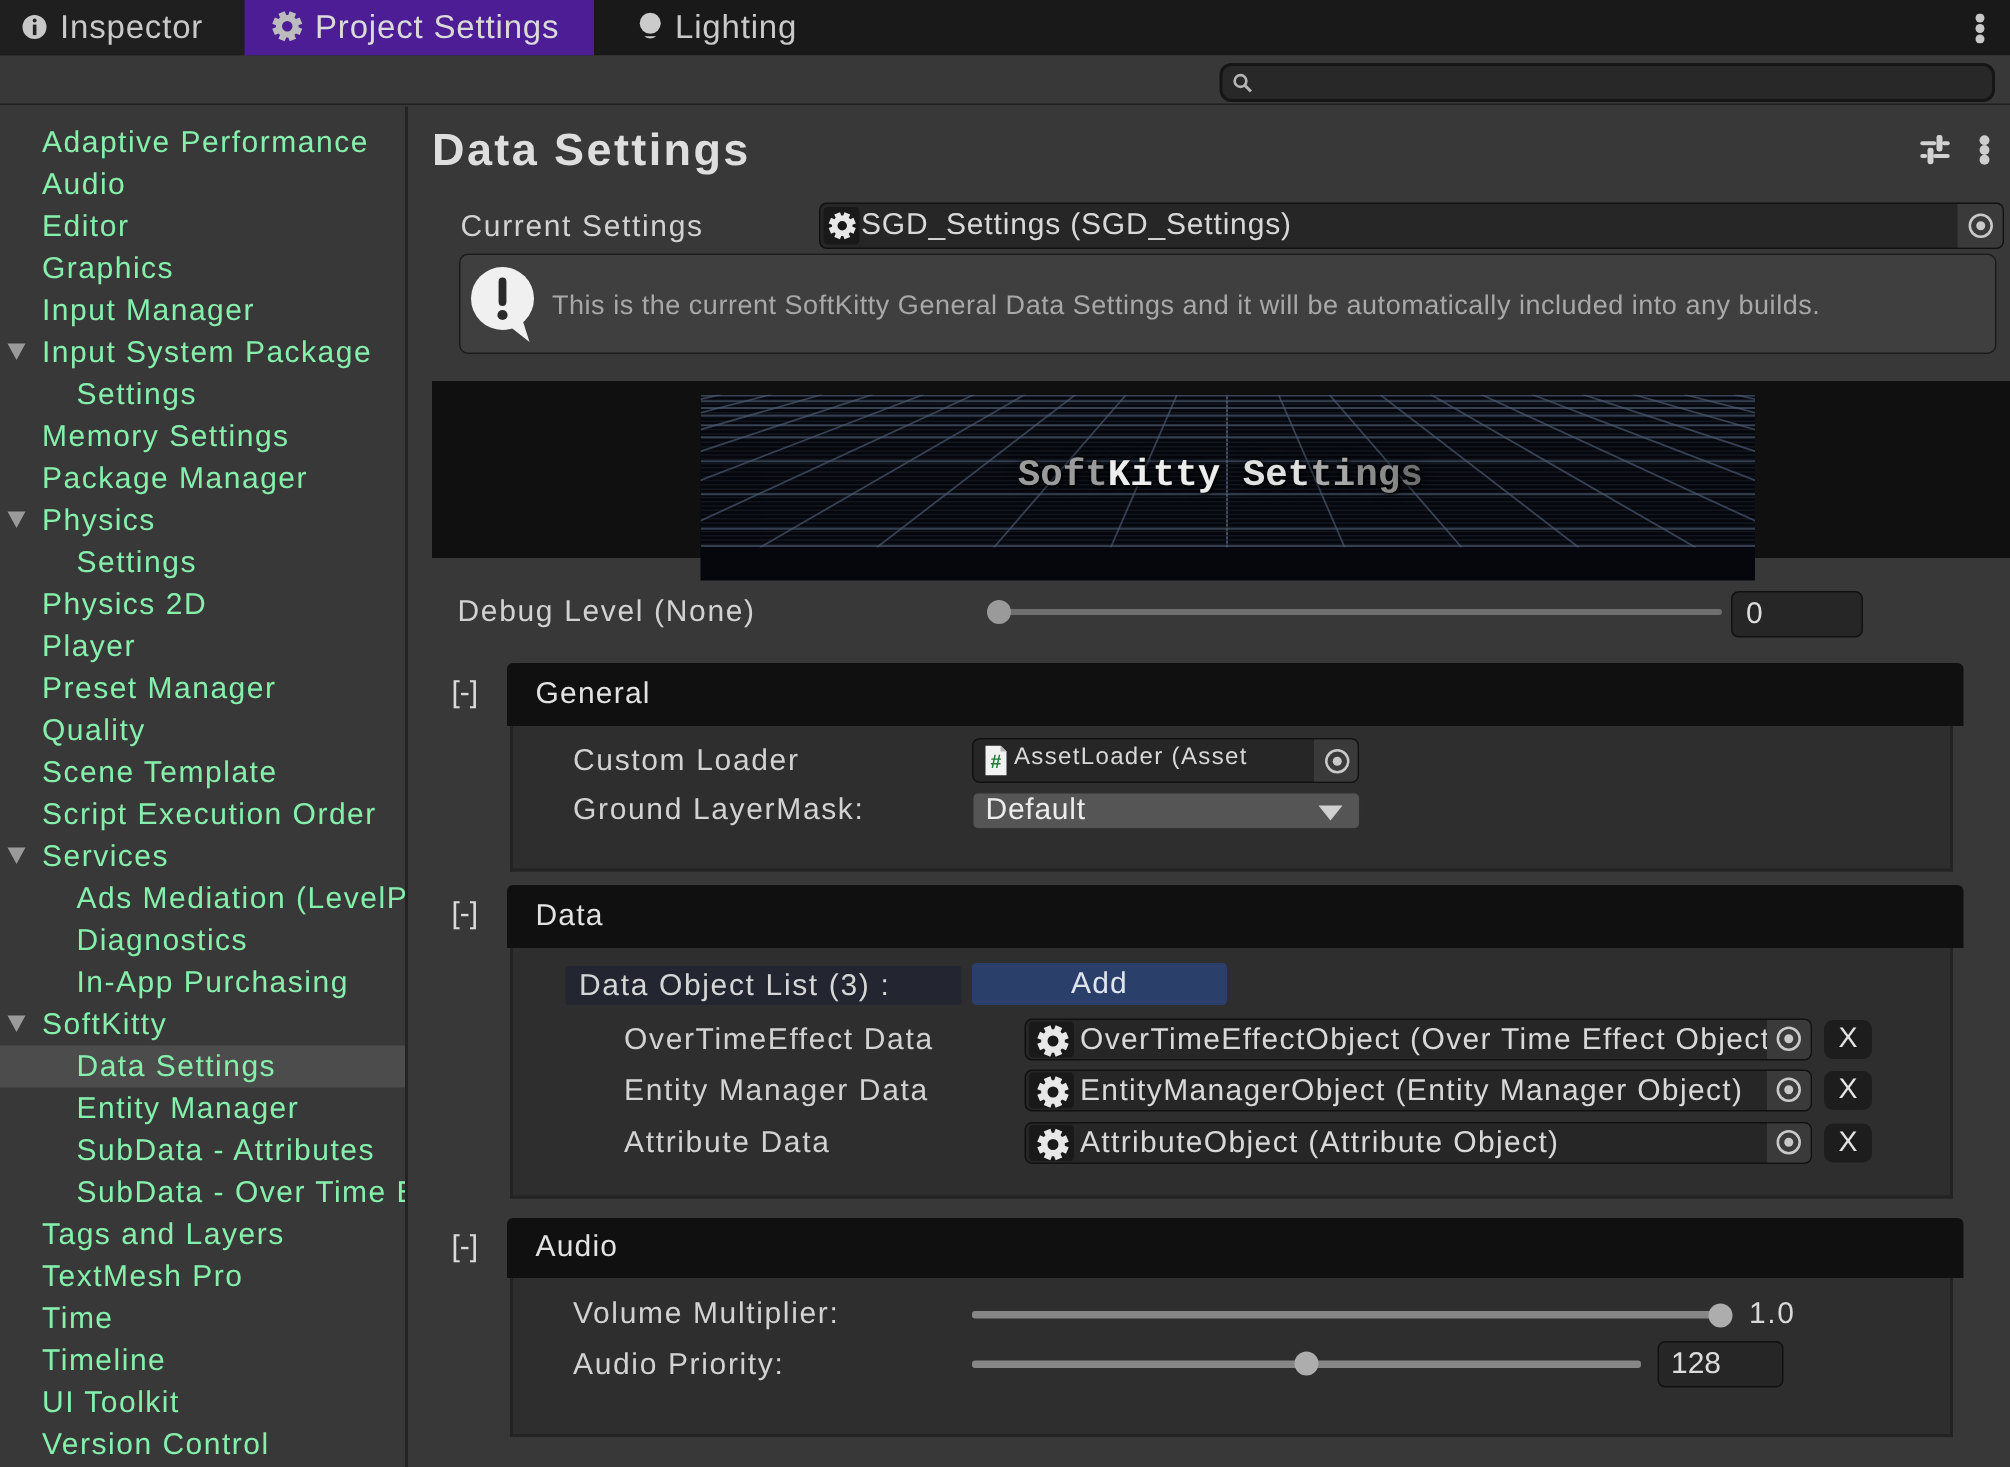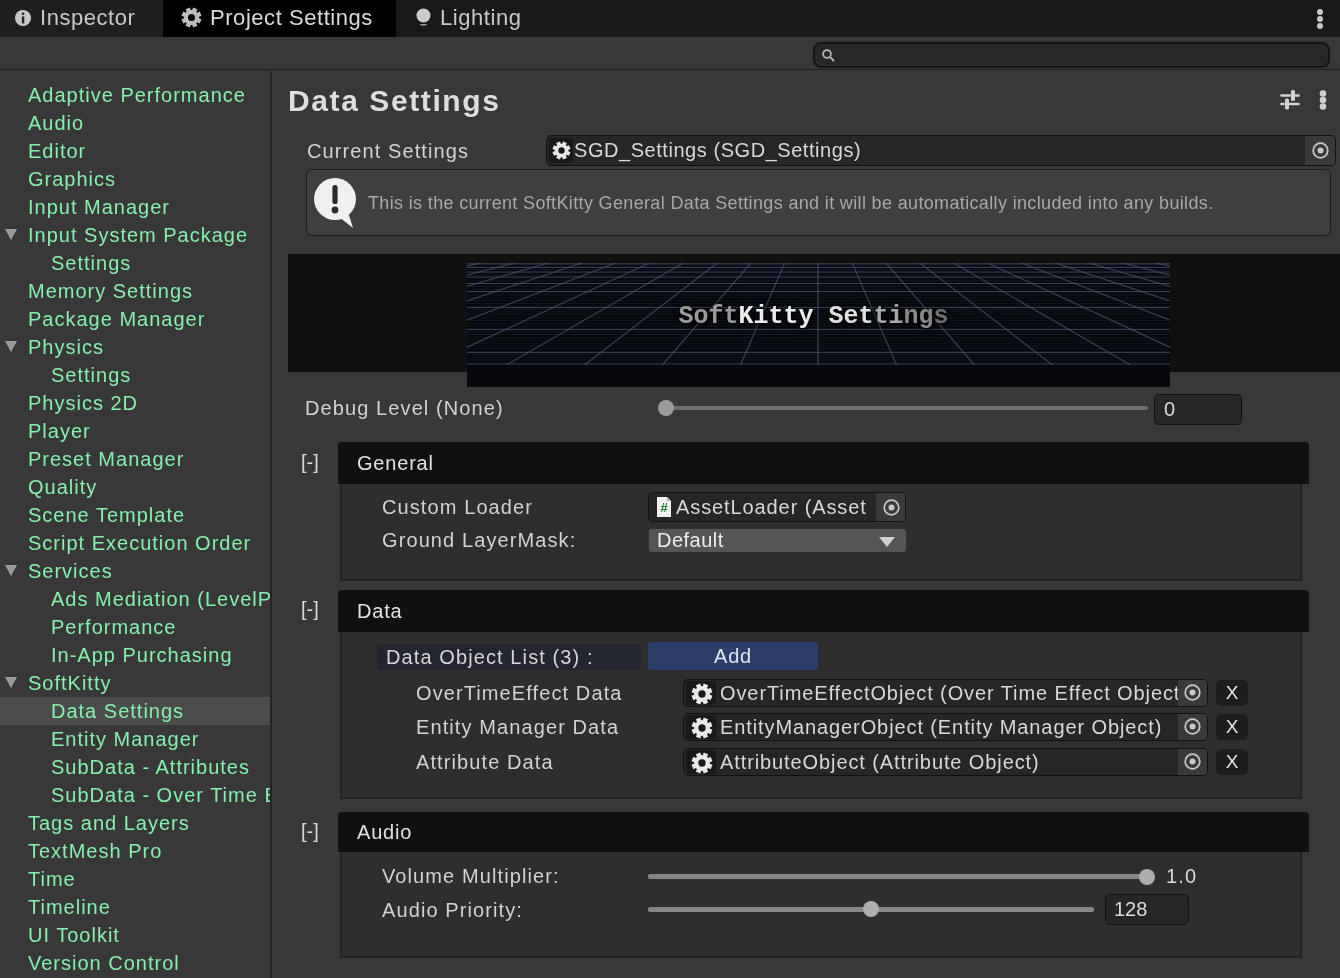--- a/index.html
+++ b/index.html
@@ -6,22 +6,22 @@
 html,body { width:1340px; height:978px; overflow:hidden; background:#383838;
   font-family:"Liberation Sans", sans-serif; }
 .abs { position:absolute; }
 #stage { position:relative; width:1340px; height:978px; background:#383838; overflow:hidden; }
 
 
 #tabbar { left:0; top:0; width:1340px; height:37px; background:#191919; }
 .tab { position:absolute; top:0; height:37px; display:flex; align-items:center; }
 .tab svg { position:relative; top:-1px; }
 #tab-inspector { left:0; width:163px; background:#1f1f1f; padding-left:14px; }
-#tab-project { left:163px; width:233px; background:#000000; padding-left:18px; }
-#tab-lighting { left:396px; width:200px; background:transparent; padding-left:19px; }
+#tab-project { left:163px; width:233px; background:#4c1d95; padding-left:18px; }
+#tab-lighting { left:396px; width:200px; background:transparent; padding-left:29px; }
 .tab span { margin-left:8px; font-size:22px; letter-spacing:0.55px; color:#c9c9c9; position:relative; top:-1px; }
 #tab-project span { color:#dadada; }
 #toolbar { left:0; top:37px; width:1340px; height:33px; background:#383838; border-bottom:1px solid #1f1f1f; }
 #search { left:813px; top:42px; width:517px; height:26px; background:#282828;
   border:2px solid #151515; border-radius:8px; }
 
 
 #sidebar { left:0; top:71px; width:270px; height:907px; background:#383838; overflow:hidden; }
 .srow { position:absolute; left:0; width:270px; height:28px; line-height:28px;
   font-size:20px; letter-spacing:1px; color:#86efac; white-space:nowrap; }
@@ -152,21 +152,21 @@
         <span class="t1">Script Execution Order</span>
       </div>
     <div class="srow" style="top:486px;">
         <span class="arr"></span>
         <span class="t1">Services</span>
       </div>
     <div class="srow" style="top:514px;">
         <span class="t2">Ads Mediation (LevelPlay)</span>
       </div>
     <div class="srow" style="top:542px;">
-        <span class="t2">Performance</span>
+        <span class="t2">Diagnostics</span>
       </div>
     <div class="srow" style="top:570px;">
         <span class="t2">In-App Purchasing</span>
       </div>
     <div class="srow" style="top:598px;">
         <span class="arr"></span>
         <span class="t1">SoftKitty</span>
       </div>
     <div class="srow sel" style="top:626px;">
         <span class="t2">Data Settings</span>
@@ -336,21 +336,21 @@
     </div>
   <div class="secbody" style="top:484px; height:97px;"></div>
   <div class="lbl" style="left:382px; top:496px;">Custom Loader</div>
   <div class="field" style="left:648px; top:492px; width:258px; height:30px;">
     <div style="position:absolute; right:0; top:0; width:29px; height:28px; background:#3a3a3a; border-radius:0 4px 4px 0;"></div>
     <svg style="position:absolute; left:7px; top:4px;" width="16" height="20" viewBox="0 0 16 20">
         <path fill="#f2f2f2" d="M1 0 H11 L15 4 V20 H1 Z"></path>
         <path fill="#b5b5b5" d="M11 0 L15 4 H11 Z"></path>
         <text x="8" y="15" font-size="13" font-weight="bold" fill="#1e7e34" text-anchor="middle" font-family="Liberation Sans">#</text>
       </svg>
-    <div style="position:absolute; left:27px; top:3px; font-size:20px; letter-spacing:0.9px; color:#d8d8d8; width:201px; overflow:hidden; white-space:nowrap;">AssetLoader (Asset</div>
+    <div style="position:absolute; left:27px; top:3px; font-size:16px; letter-spacing:0.9px; color:#d8d8d8; width:201px; overflow:hidden; white-space:nowrap;">AssetLoader (Asset</div>
     <svg style="position:absolute; right:5px; top:6px;" width="17" height="17" viewBox="0 0 17 17">
         <circle cx="8.5" cy="8.5" r="7.3" fill="none" stroke="#c9c9c9" stroke-width="1.7"></circle>
         <circle cx="8.5" cy="8.5" r="3" fill="#c9c9c9"></circle>
       </svg>
   </div>
   <div class="lbl" style="left:382px; top:529px;">Ground LayerMask:</div>
   <div class="abs" style="left:648px; top:528px; width:259px; height:25px; background:#555555; border:1px solid #303030; border-radius:4px;">
     <div style="position:absolute; left:8px; top:0px; font-size:20px; letter-spacing:0.5px; color:#ececec;">Default</div>
     <div style="position:absolute; right:11px; top:8px; width:0; height:0; border-left:8px solid transparent; border-right:8px solid transparent; border-top:10px solid #d0d0d0;"></div>
   </div>

